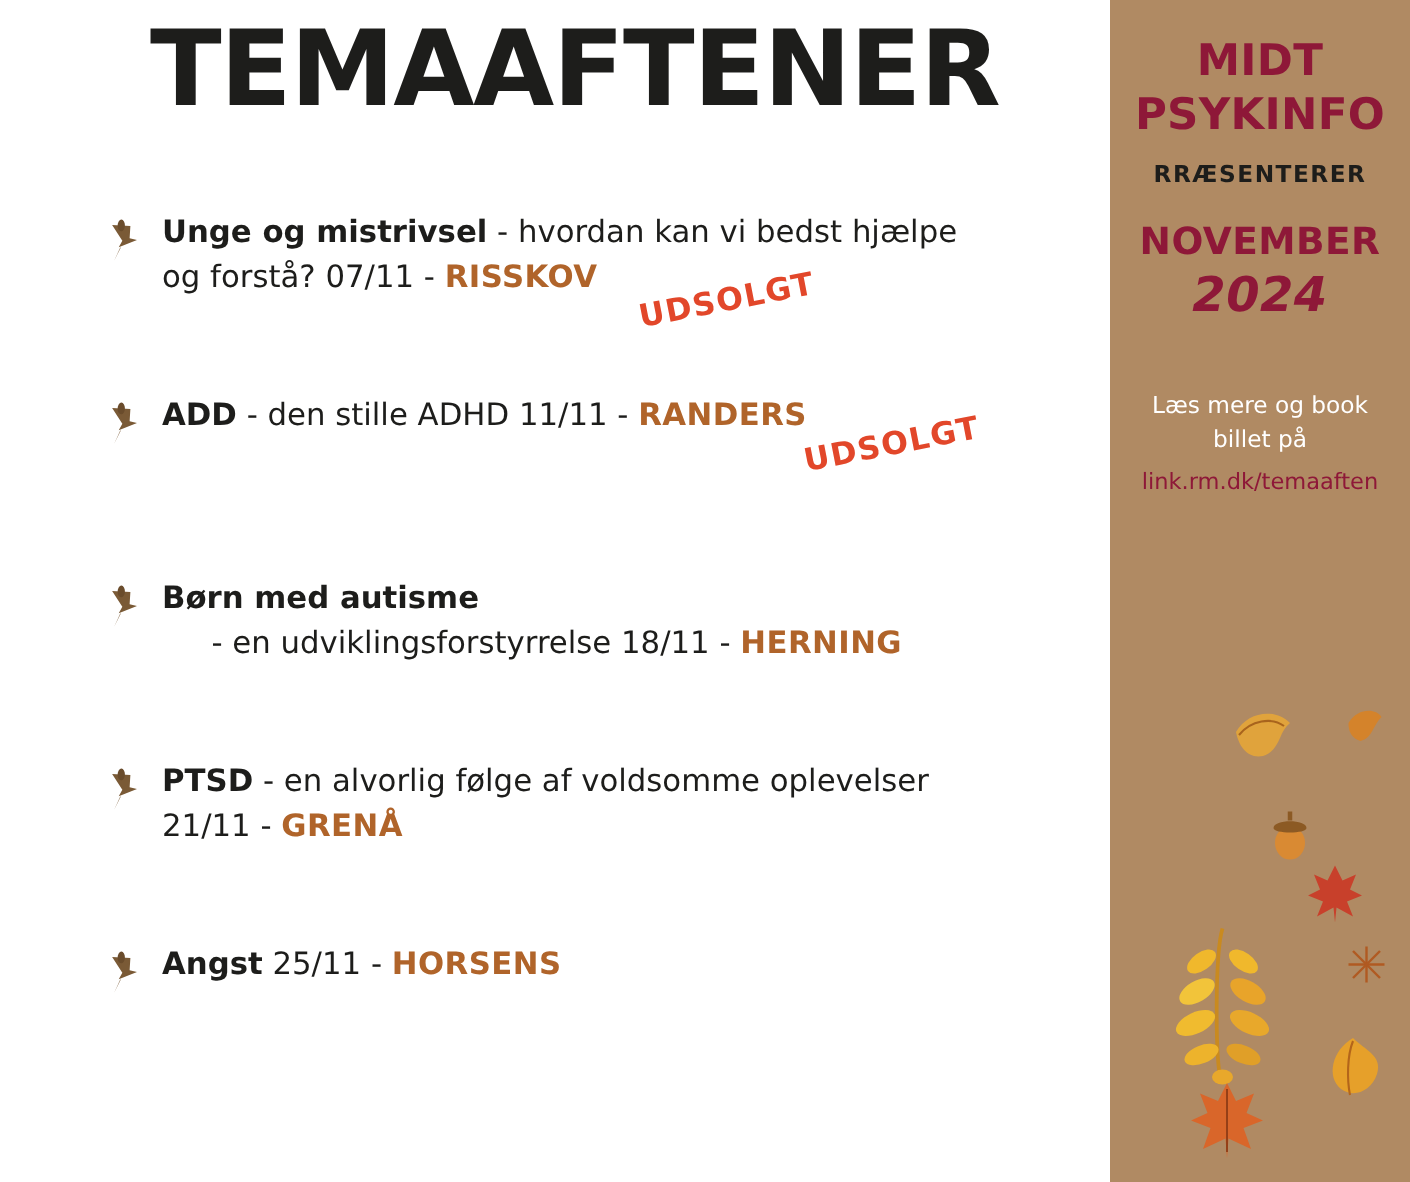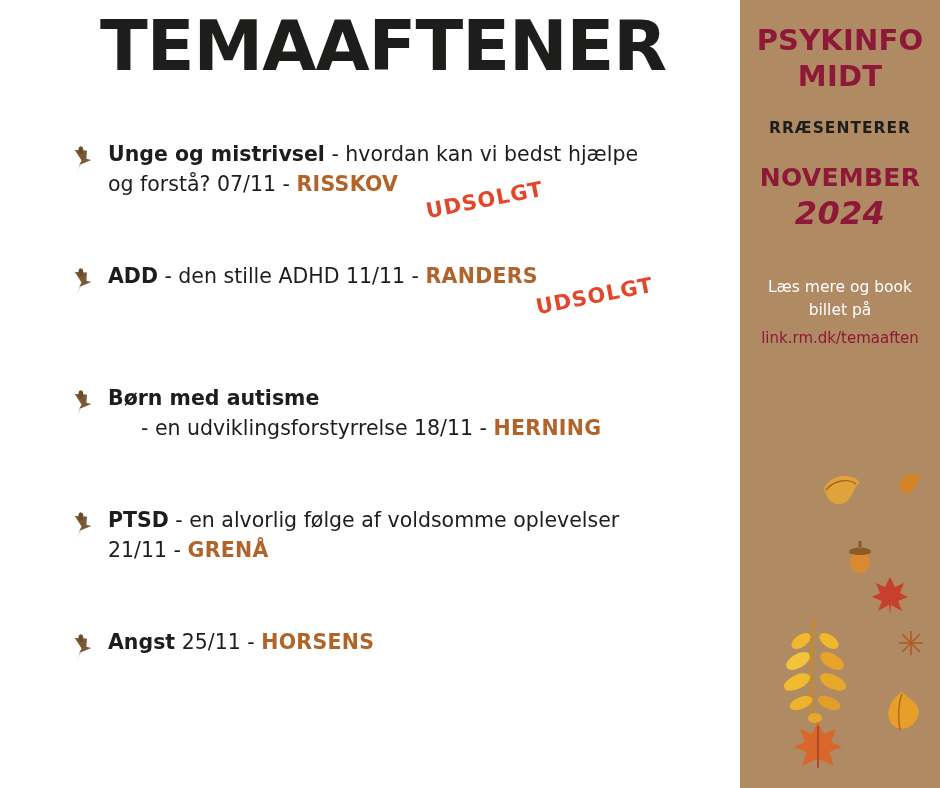--- a/index.html
+++ b/index.html
@@ -107,28 +107,28 @@
   }
   .brand {
     margin-top: 22px;
     font-weight: bold;
     font-size: 29px;
     color: #8e1838;
     line-height: 1.25;
     letter-spacing: 0.2px;
   }
   .presents {
-    margin-top: 24px;
+    margin-top: 12px;
     font-size: 15.5px;
     font-weight: bold;
     color: #1d1d1b;
     letter-spacing: 1px;
   }
   .month {
-    margin-top: 25px;
+    margin-top: 20px;
     font-weight: bold;
     font-size: 25px;
     color: #8e1838;
     line-height: 1.3;
     letter-spacing: 0.3px;
   }
   .year {
     font-weight: bold;
     font-size: 32px;
     color: #8e1838;
@@ -245,22 +245,22 @@
         <div class="event-text">
           <span class="strong">Angst</span><span> 25/11 - </span><span class="city">HORSENS</span>
         </div>
       </div>
 
     </div>
   </div>
 
   <div class="sidebar">
     <div class="brand">
+      <div>MIDT</div>
       <div>PSYKINFO</div>
-      <div>MIDT</div>
     </div>
     <div class="presents">RRÆSENTERER</div>
     <div class="month">NOVEMBER</div>
     <div class="year">2024</div>
     <div class="book-info">
       <div>Læs mere og book</div>
       <div>billet på</div>
       <a class="book-link" href="#">link.rm.dk/temaaften</a>
     </div>
 

